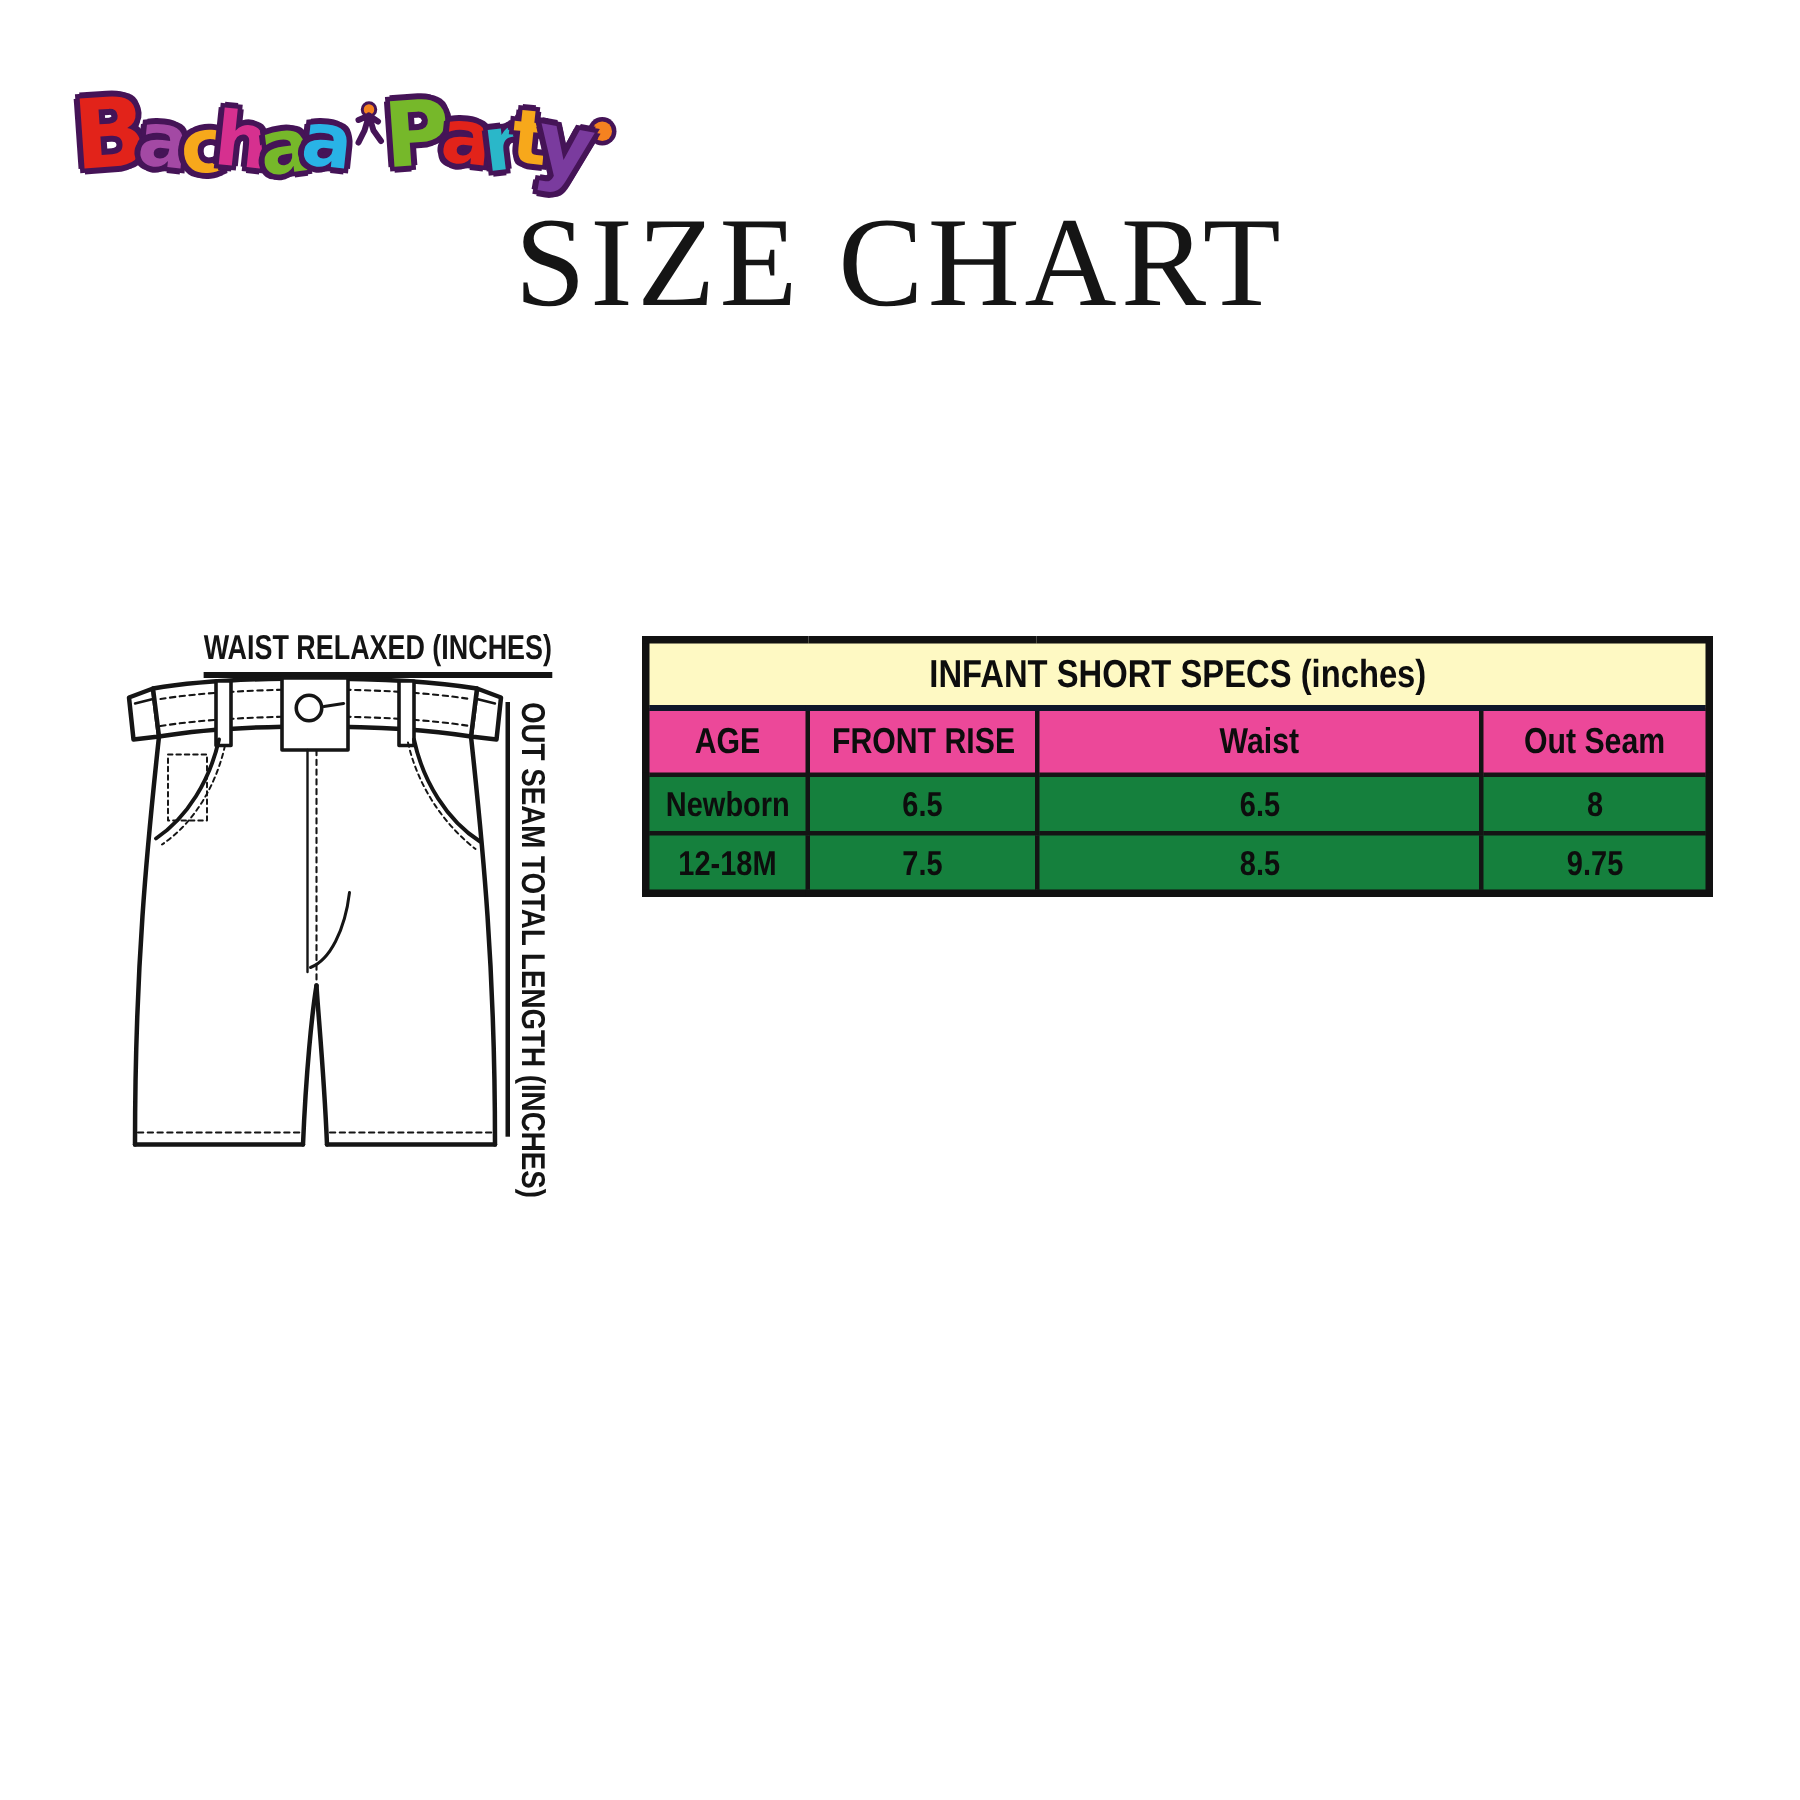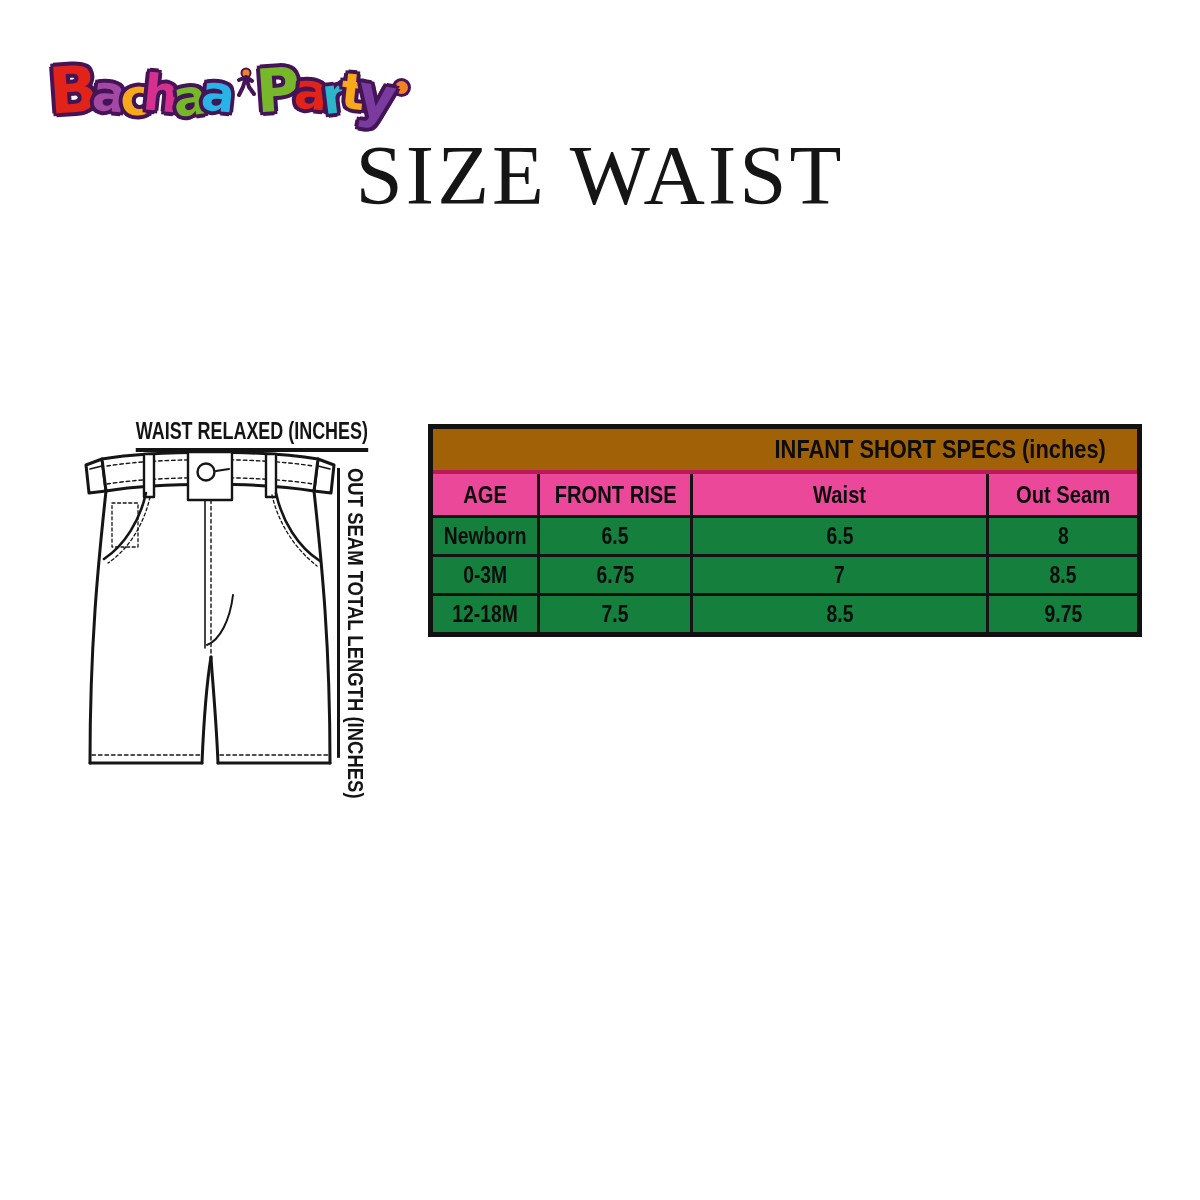--- a/index.html
+++ b/index.html
@@ -62,21 +62,21 @@
   .spec-table-wrap{position:absolute;left:428px;top:424px;width:714px;}
   table.spec{
     border-collapse:collapse;width:100%;table-layout:fixed;
     border:5px solid #111;
   }
   table.spec th,table.spec td{
     border:3px solid #141414;text-align:center;vertical-align:middle;
     font-weight:bold;color:#0d0d0d;padding:0;
   }
   tr.t-title th{
-    height:41px;background:#a16207;font-size:26px;border-bottom:4px solid #be185d;text-align:right;
+    height:41px;background:#fef9c3;font-size:26px;border-bottom:4px solid #0f172a;
   }
   tr.t-head th{height:41px;background:#ec4899;font-size:24px;}
   tr.t-row td{height:36px;background:#15803d;font-size:23px;}
   .cnd{display:inline-block;transform:scaleX(0.84);white-space:nowrap;}
 </style>
 </head>
 <body>
 
 <div class="logo">
   <span class="logo-word" id="logo-w1">
@@ -98,21 +98,21 @@
   <span class="logo-word" id="logo-w2">
       <span class="logo-ch" style="color: rgb(118, 184, 42);">P</span>
       <span class="logo-ch" style="color: rgb(226, 35, 26);">a</span>
       <span class="logo-ch" style="color: rgb(42, 183, 201);">r</span>
       <span class="logo-ch" style="color: rgb(247, 168, 27);">t</span>
       <span class="logo-ch" style="color: rgb(122, 59, 158);">y</span>
     </span>
   <span class="logo-dot" id="logo-dot" style="background: rgb(245, 130, 32);"></span>
 </div>
 
-<div class="page-title">SIZE WAIST</div>
+<div class="page-title">SIZE CHART</div>
 
 <div class="waist-label-wrap">
   <span class="waist-label">WAIST RELAXED (INCHES)</span>
 </div>
 
 <svg class="shorts-svg" width="260" height="330" viewBox="0 0 260 330">
   <g stroke="#151515" fill="none" stroke-linecap="round" stroke-linejoin="round">
 
     <path d="M 22,14 L 6,20 L 9,48 L 26,46 Z" fill="#ffffff" stroke-width="3"></path>
     <path d="M 238,14 L 254,20 L 251,48 L 234,46 Z" fill="#ffffff" stroke-width="3"></path>
@@ -174,26 +174,20 @@
       <th><span class="cnd">Waist</span></th>
       <th><span class="cnd">Out Seam</span></th>
     </tr>
     <tr class="t-row">
       <td><span class="cnd">Newborn</span></td>
       <td><span class="cnd">6.5</span></td>
       <td><span class="cnd">6.5</span></td>
       <td><span class="cnd">8</span></td>
     </tr>
     <tr class="t-row">
-      <td><span class="cnd">0-3M</span></td>
-      <td><span class="cnd">6.75</span></td>
-      <td><span class="cnd">7</span></td>
-      <td><span class="cnd">8.5</span></td>
-    </tr>
-    <tr class="t-row">
       <td><span class="cnd">12-18M</span></td>
       <td><span class="cnd">7.5</span></td>
       <td><span class="cnd">8.5</span></td>
       <td><span class="cnd">9.75</span></td>
     </tr>
   </tbody>
     </table>
 </div>
 
 </body></html>

